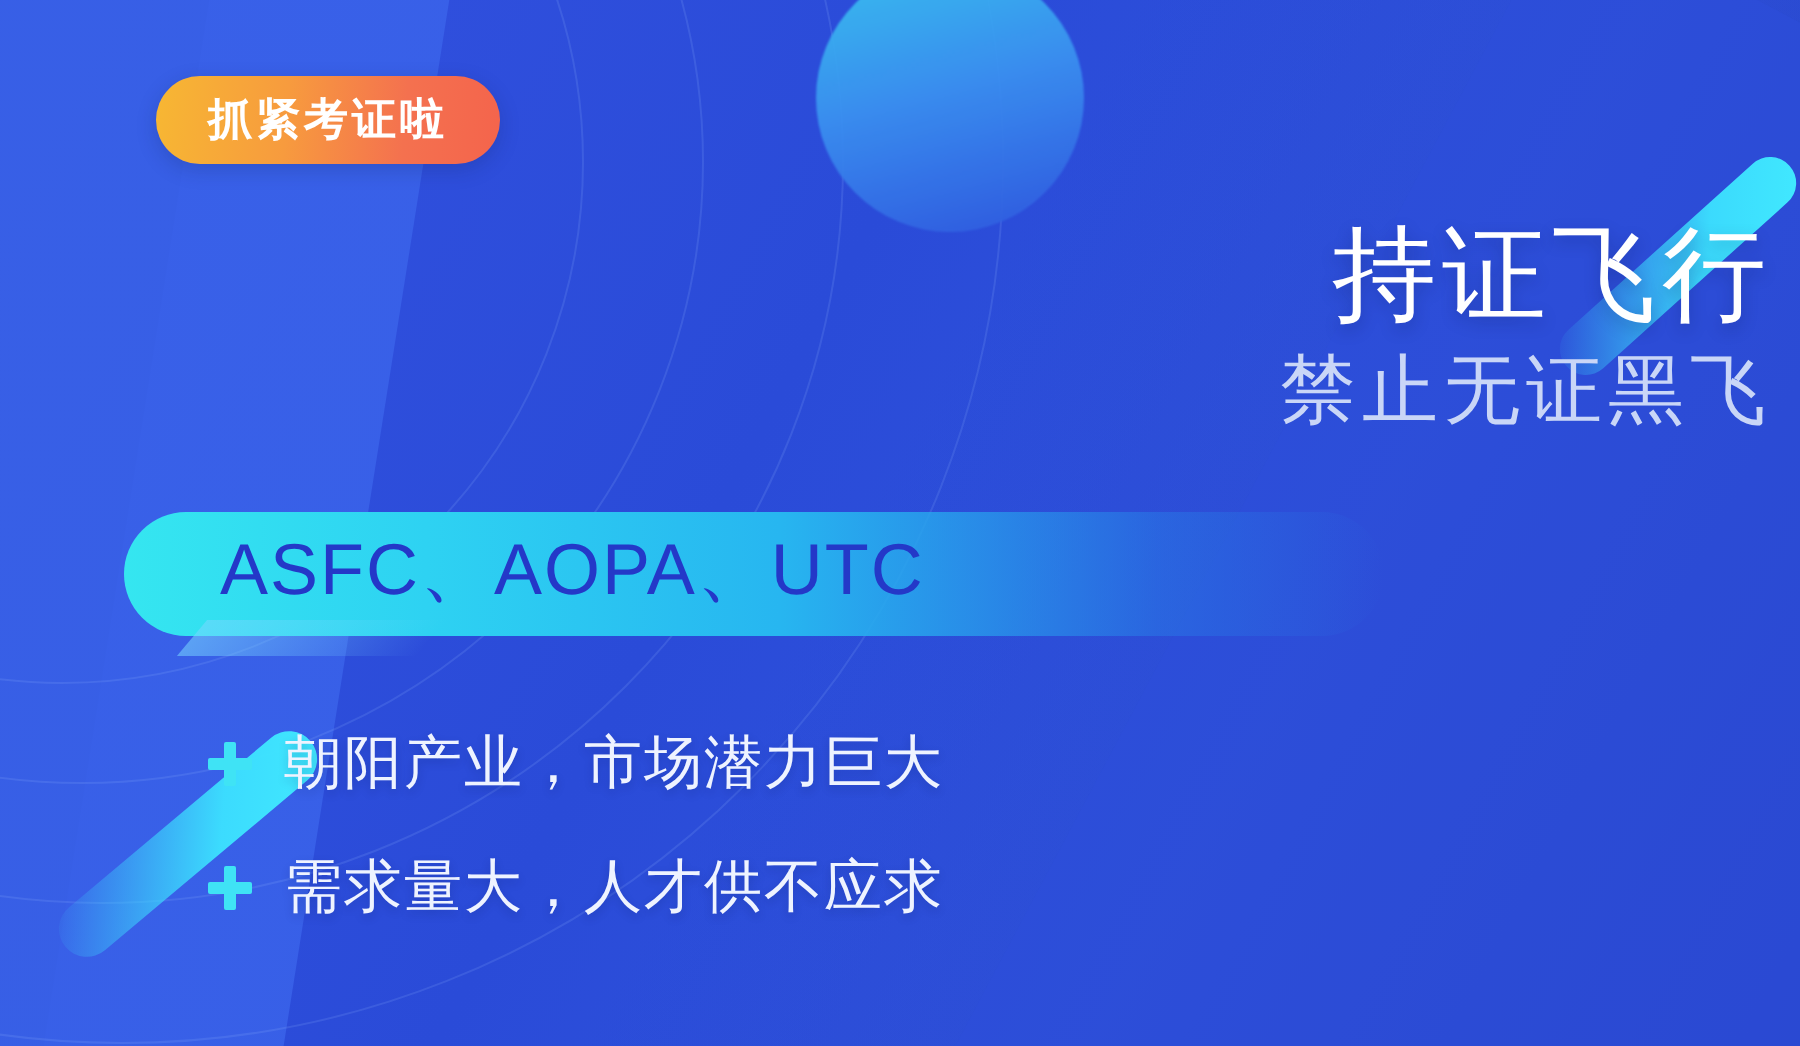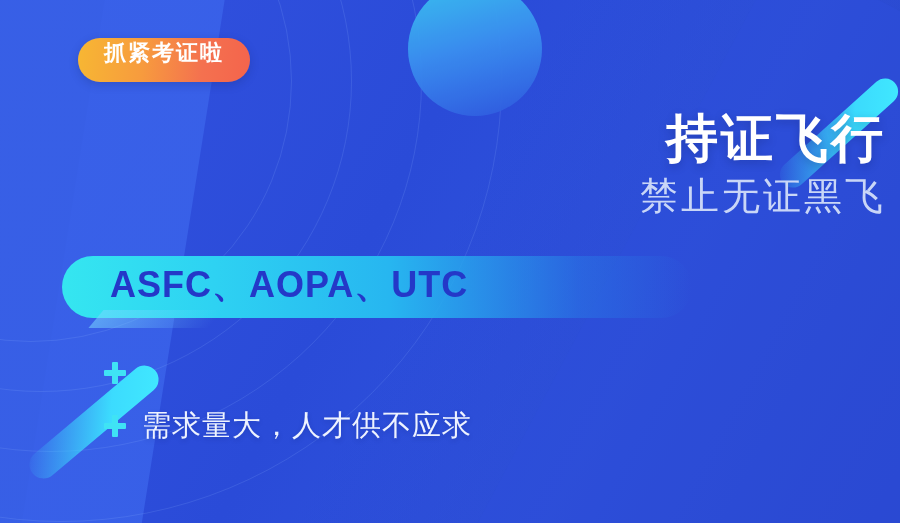--- a/index.html
+++ b/index.html
@@ -115,21 +115,21 @@
   }
 
   
   .badge {
     position: absolute;
     left: 78px;
     top: 38px;
     height: 44px;
     padding: 0 26px;
     display: flex;
-    align-items: flex-start;
+    align-items: center;
     border-radius: 22px;
     background: linear-gradient(95deg, #f7b733 0%, #f79b3e 38%, #f4714f 72%, #f4644c 100%);
     box-shadow: 0 3px 10px rgba(20,35,90,.22);
   }
   .badge-text {
     color: #ffffff;
     font-size: 22px;
     font-weight: bold;
     letter-spacing: 2px;
     white-space: nowrap;
@@ -156,21 +156,21 @@
   
   .slogan-block {
     position: absolute;
     right: 14px;
     top: 110px;
     text-align: right;
   }
   .slogan-main {
     color: #ffffff;
     font-size: 52px;
-    font-weight: bold;
+    font-weight: normal;
     line-height: 1.08;
     letter-spacing: 3px;
     white-space: nowrap;
     text-shadow: 0 3px 8px rgba(10,25,80,.25);
   }
   .slogan-sub {
     margin-top: 10px;
     color: #c9d6f7;
     font-size: 38px;
     line-height: 1.1;
@@ -191,21 +191,21 @@
   }
   .pill-text {
     position: absolute;
     left: 110px;
     top: 256px;
     height: 59px;
     display: flex;
     align-items: center;
     color: #2438c8;
     font-size: 36px;
-    font-weight: bold;
+    font-weight: normal;
     letter-spacing: 1px;
     white-space: nowrap;
   }
   
   .pill-tail {
     position: absolute;
     left: 96px;
     top: 310px;
     width: 120px;
     height: 18px;
@@ -283,20 +283,21 @@
     <div class="slogan-sub">禁止无证黑飞</div>
   </div>
 
   <div class="pill"></div>
   <div class="pill-tail"></div>
   <div class="pill-text">ASFC、AOPA、UTC</div>
 
   <div class="bullets">
     <div class="bullet-row">
       <span class="plus-icon"></span>
+      <span class="bullet-text">朝阳产业，市场潜力巨大</span>
     </div>
     <div class="bullet-row">
       <span class="plus-icon"></span>
       <span class="bullet-text">需求量大，人才供不应求</span>
     </div>
   </div>
 
 </div>
 
 </body></html>

